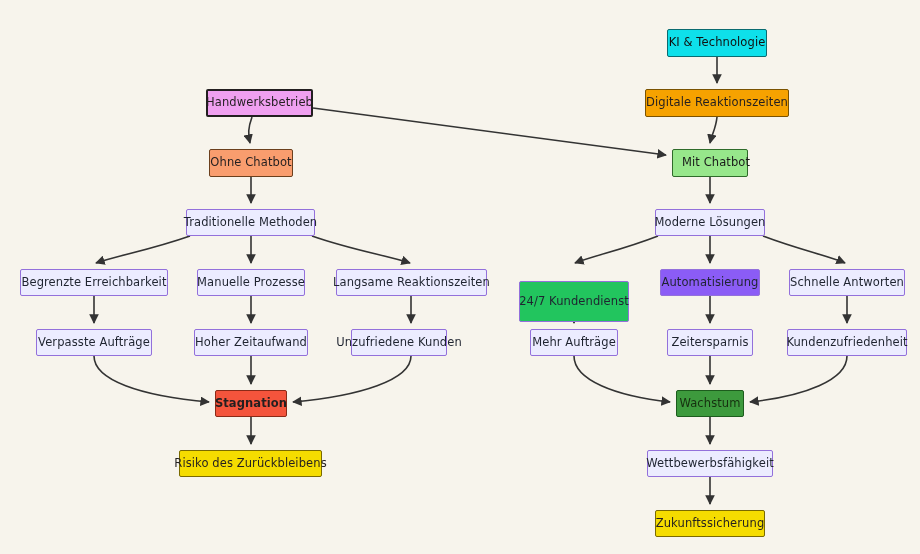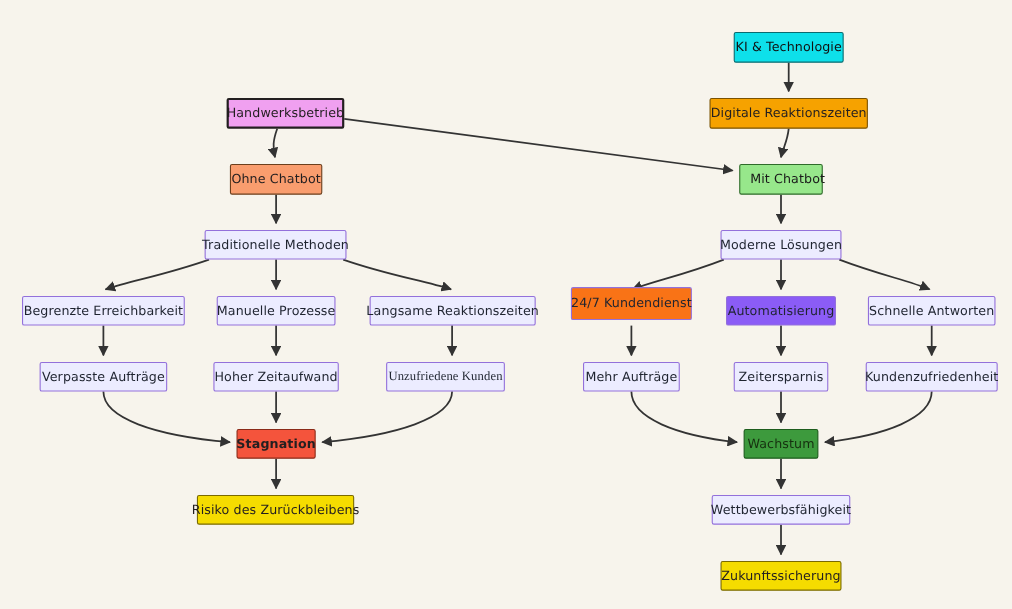--- a/index.html
+++ b/index.html
@@ -165,36 +165,36 @@
       </div>
       <div class="node cls-default" style="left: 20px; top: 269px; width: 148px; height: 27px; background: rgb(236, 236, 255); border-color: rgb(147, 112, 219);">
         <span>Begrenzte Erreichbarkeit</span>
       </div>
       <div class="node cls-default" style="left: 197px; top: 269px; width: 108px; height: 27px; background: rgb(236, 236, 255); border-color: rgb(147, 112, 219);">
         <span>Manuelle Prozesse</span>
       </div>
       <div class="node cls-default" style="left: 336px; top: 269px; width: 151px; height: 27px; background: rgb(236, 236, 255); border-color: rgb(147, 112, 219);">
         <span>Langsame Reaktionszeiten</span>
       </div>
-      <div class="node cls-default" style="left: 519px; top: 261px; width: 110px; height: 30px; background: #f97316; border-color: rgb(147, 112, 219);">
+      <div class="node cls-default" style="left: 519px; top: 281px; width: 110px; height: 41px; background: #22c55e; border-color: rgb(147, 112, 219);">
         <span>24/7 Kundendienst</span>
       </div>
       <div class="node cls-default" style="left: 660px; top: 269px; width: 100px; height: 27px; background: #8b5cf6; border-color: rgb(147, 112, 219);">
         <span>Automatisierung</span>
       </div>
       <div class="node cls-default" style="left: 789px; top: 269px; width: 116px; height: 27px; background: rgb(236, 236, 255); border-color: rgb(147, 112, 219);">
         <span>Schnelle Antworten</span>
       </div>
       <div class="node cls-default" style="left: 36px; top: 329px; width: 116px; height: 27px; background: rgb(236, 236, 255); border-color: rgb(147, 112, 219);">
         <span>Verpasste Aufträge</span>
       </div>
       <div class="node cls-default" style="left: 194px; top: 329px; width: 114px; height: 27px; background: rgb(236, 236, 255); border-color: rgb(147, 112, 219);">
         <span>Hoher Zeitaufwand</span>
       </div>
-      <div class="node cls-default" style="left: 351px; top: 329px; width: 108px; height: 27px; background: rgb(236, 236, 255); border-color: rgb(147, 112, 219); font-family: Liberation Serif, serif;">
+      <div class="node cls-default" style="left: 351px; top: 329px; width: 96px; height: 27px; background: rgb(236, 236, 255); border-color: rgb(147, 112, 219);">
         <span>Unzufriedene Kunden</span>
       </div>
       <div class="node cls-default" style="left: 530px; top: 329px; width: 88px; height: 27px; background: rgb(236, 236, 255); border-color: rgb(147, 112, 219);">
         <span>Mehr Aufträge</span>
       </div>
       <div class="node cls-default" style="left: 667px; top: 329px; width: 86px; height: 27px; background: rgb(236, 236, 255); border-color: rgb(147, 112, 219);">
         <span>Zeitersparnis</span>
       </div>
       <div class="node cls-default" style="left: 787px; top: 329px; width: 120px; height: 27px; background: rgb(236, 236, 255); border-color: rgb(147, 112, 219);">
         <span>Kundenzufriedenheit</span>

